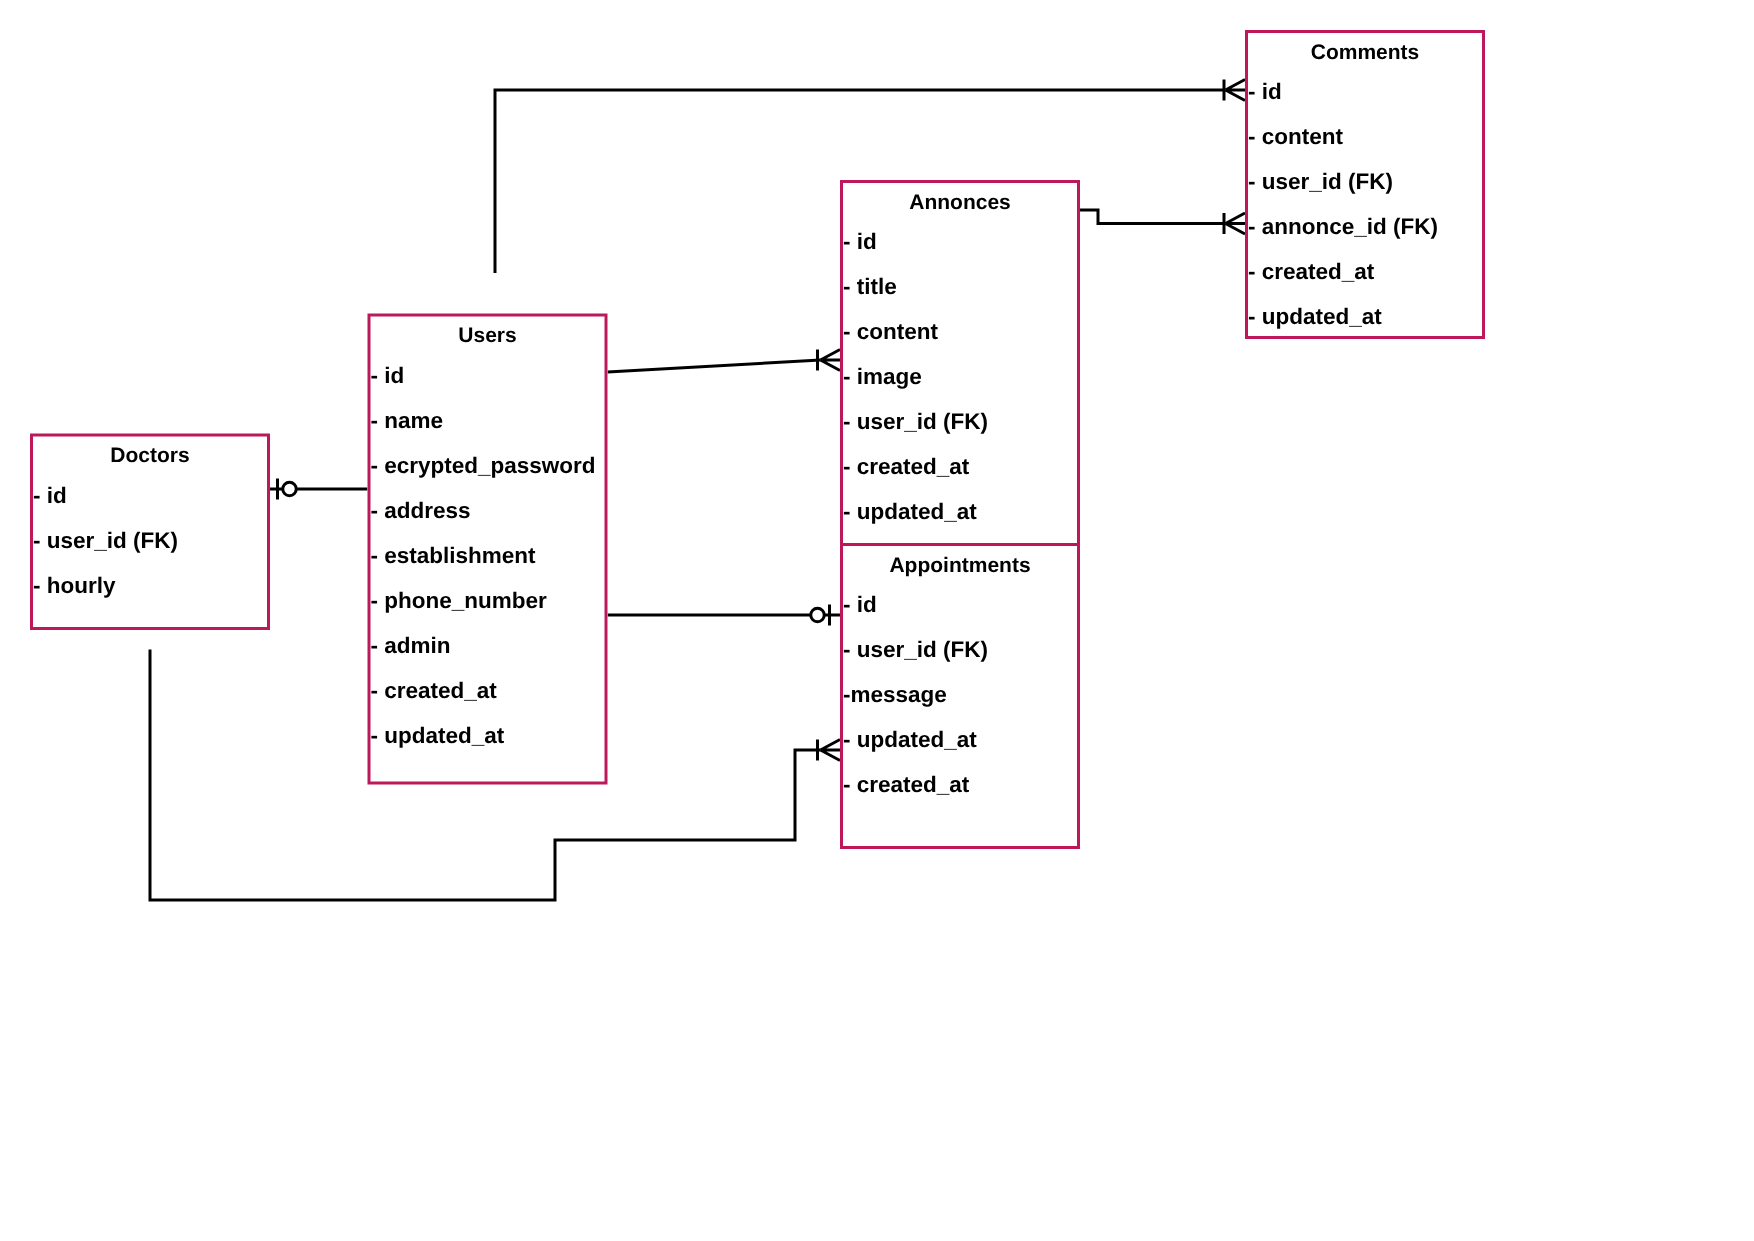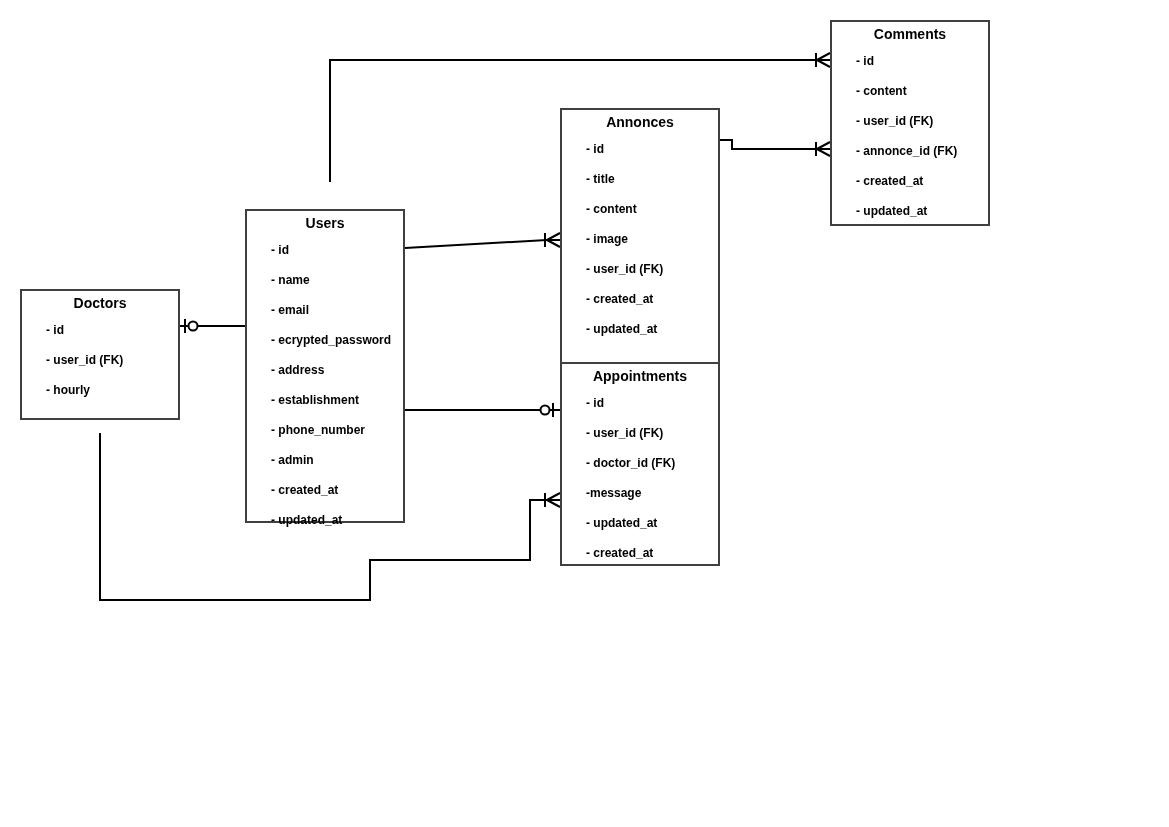--- a/index.html
+++ b/index.html
@@ -18,47 +18,47 @@
   #connector-layer {
     position: absolute;
     left: 0;
     top: 0;
     width: 1169px;
     height: 827px;
   }
   .entity {
     position: absolute;
     background: #ffffff;
-    border: 2px solid #404040;
+    border: 2px solid #be185d;
     box-sizing: border-box;
     width: 160px;
   }
   .entity-title {
     height: 24px;
     display: flex;
     align-items: center;
     justify-content: center;
     font-weight: bold;
     font-size: 14px;
     color: #000000;
   }
   .entity-fields { }
   .field-row {
     height: 30px;
     display: flex;
     align-items: center;
-    padding-left: 24px;
+    padding-left: 0;
     font-weight: bold;
-    font-size: 12px;
+    font-size: 15px;
     color: #000000;
     white-space: nowrap;
   }
   #entity-doctors      { left: 20px;  top: 289px; height: 131px; }
   #entity-users        { left: 245px; top: 176px; height: 314px; margin-top: 33px; }
-  #entity-annonces     { left: 560px; top: 108px; height: 288px; }
+  #entity-annonces     { left: 560px; top: 120px; height: 288px; }
   #entity-appointments { left: 560px; top: 362px; height: 204px; }
   #entity-comments     { left: 830px; top: 20px;  height: 206px; }
 </style>
 </head>
 <body>
 
 <div id="canvas">
 
   <svg id="connector-layer" viewBox="0 0 1169 827" xmlns="http://www.w3.org/2000/svg" fill="none" stroke="#000000" stroke-width="2">
 
@@ -106,21 +106,20 @@
         <div class="field-row">- user_id (FK)</div>
         <div class="field-row">- hourly</div>
       </div>
   </div>
 
   <div class="entity" id="entity-users">
     <div class="entity-title">Users</div>
     <div class="entity-fields">
         <div class="field-row">- id</div>
         <div class="field-row">- name</div>
-        <div class="field-row">- email</div>
         <div class="field-row">- ecrypted_password</div>
         <div class="field-row">- address</div>
         <div class="field-row">- establishment</div>
         <div class="field-row">- phone_number</div>
         <div class="field-row">- admin</div>
         <div class="field-row">- created_at</div>
         <div class="field-row">- updated_at</div>
       </div>
   </div>
 
@@ -135,21 +134,20 @@
         <div class="field-row">- created_at</div>
         <div class="field-row">- updated_at</div>
       </div>
   </div>
 
   <div class="entity" id="entity-appointments">
     <div class="entity-title">Appointments</div>
     <div class="entity-fields">
         <div class="field-row">- id</div>
         <div class="field-row">- user_id (FK)</div>
-        <div class="field-row">- doctor_id (FK)</div>
         <div class="field-row">-message</div>
         <div class="field-row">- updated_at</div>
         <div class="field-row">- created_at</div>
       </div>
   </div>
 
   <div class="entity" id="entity-comments">
     <div class="entity-title">Comments</div>
     <div class="entity-fields">
         <div class="field-row">- id</div>

